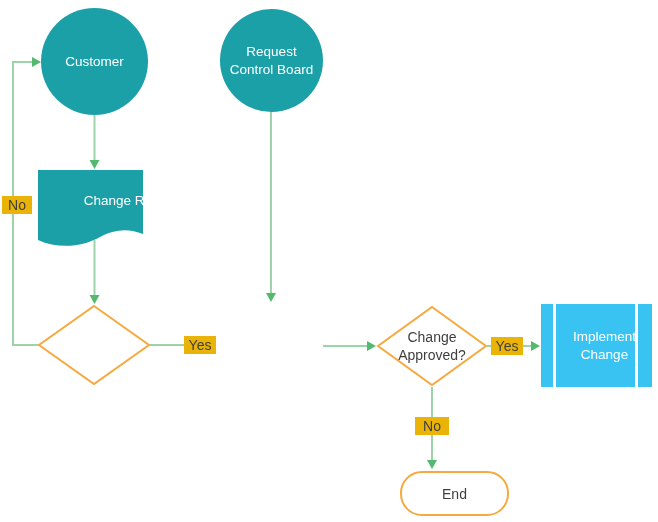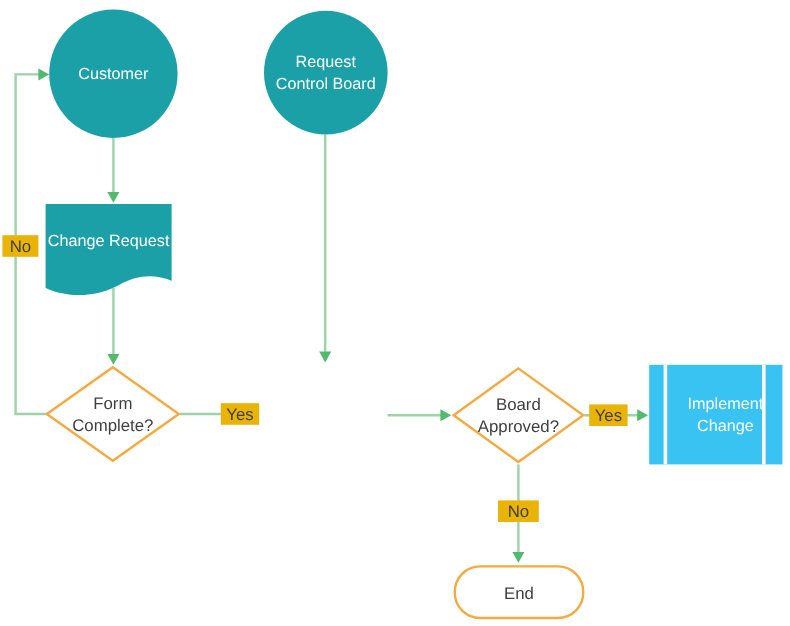--- a/index.html
+++ b/index.html
@@ -73,20 +73,21 @@
   }
   .shape-label {
     position: absolute;
     display: flex;
     align-items: center;
     justify-content: center;
     text-align: right;
     color: var(--text-light);
     font-size: 13.5px;
     line-height: 18px;
+    padding-left: 44px;
   }
   .edge-label {
     position: absolute;
     display: flex;
     align-items: center;
     justify-content: center;
     background: #eab308;
     color: var(--text-dark);
     font-size: 14px;
   }
@@ -124,36 +125,33 @@
   <div class="node circle" style="left:41px; top:8px; width:107px; height:107px;">
     <div class="lbl">Customer</div>
   </div>
 
   <div class="node circle" style="left:220px; top:9px; width:103px; height:103px;">
     <div class="lbl" style="max-width:92px;">Request Control Board</div>
   </div>
 
   <div class="shape-label" style="left:38px; top:170px; width:105px; height:62px;">Change Request</div>
 
-  <div class="overlay-label" style="left:39px; top:306px; width:110px; height:78px;">
-    <div style="max-width:80px;">Form Complete?</div>
-  </div>
 
 
   <div class="overlay-label" style="left:378px; top:307px; width:108px; height:78px;">
-    <div style="max-width:86px;">Board Approved?</div>
+    <div style="max-width:86px;">Change Approved?</div>
   </div>
 
   <div class="node predef" style="left:541px; top:304px; width:111px; height:83px;">
     <div class="stripe" style="left:12px;"></div>
     <div class="stripe" style="left:94px;"></div>
     <div class="lbl" style="max-width:80px;">Implement Change</div>
   </div>
 
-  <div class="node terminator" style="left:378px; top:471px; width:109px; height:45px;">
+  <div class="node terminator" style="left:400px; top:471px; width:109px; height:45px;">
     <div class="lbl">End</div>
   </div>
 
   <div class="edge-label" style="left:2px; top:196px; width:30px; height:18px;">No</div>
   <div class="edge-label" style="left:184px; top:336px; width:32px; height:18px;">Yes</div>
   <div class="edge-label" style="left:491px; top:337px; width:32px; height:18px;">Yes</div>
   <div class="edge-label" style="left:415px; top:417px; width:34px; height:18px;">No</div>
 
 </div>
 

